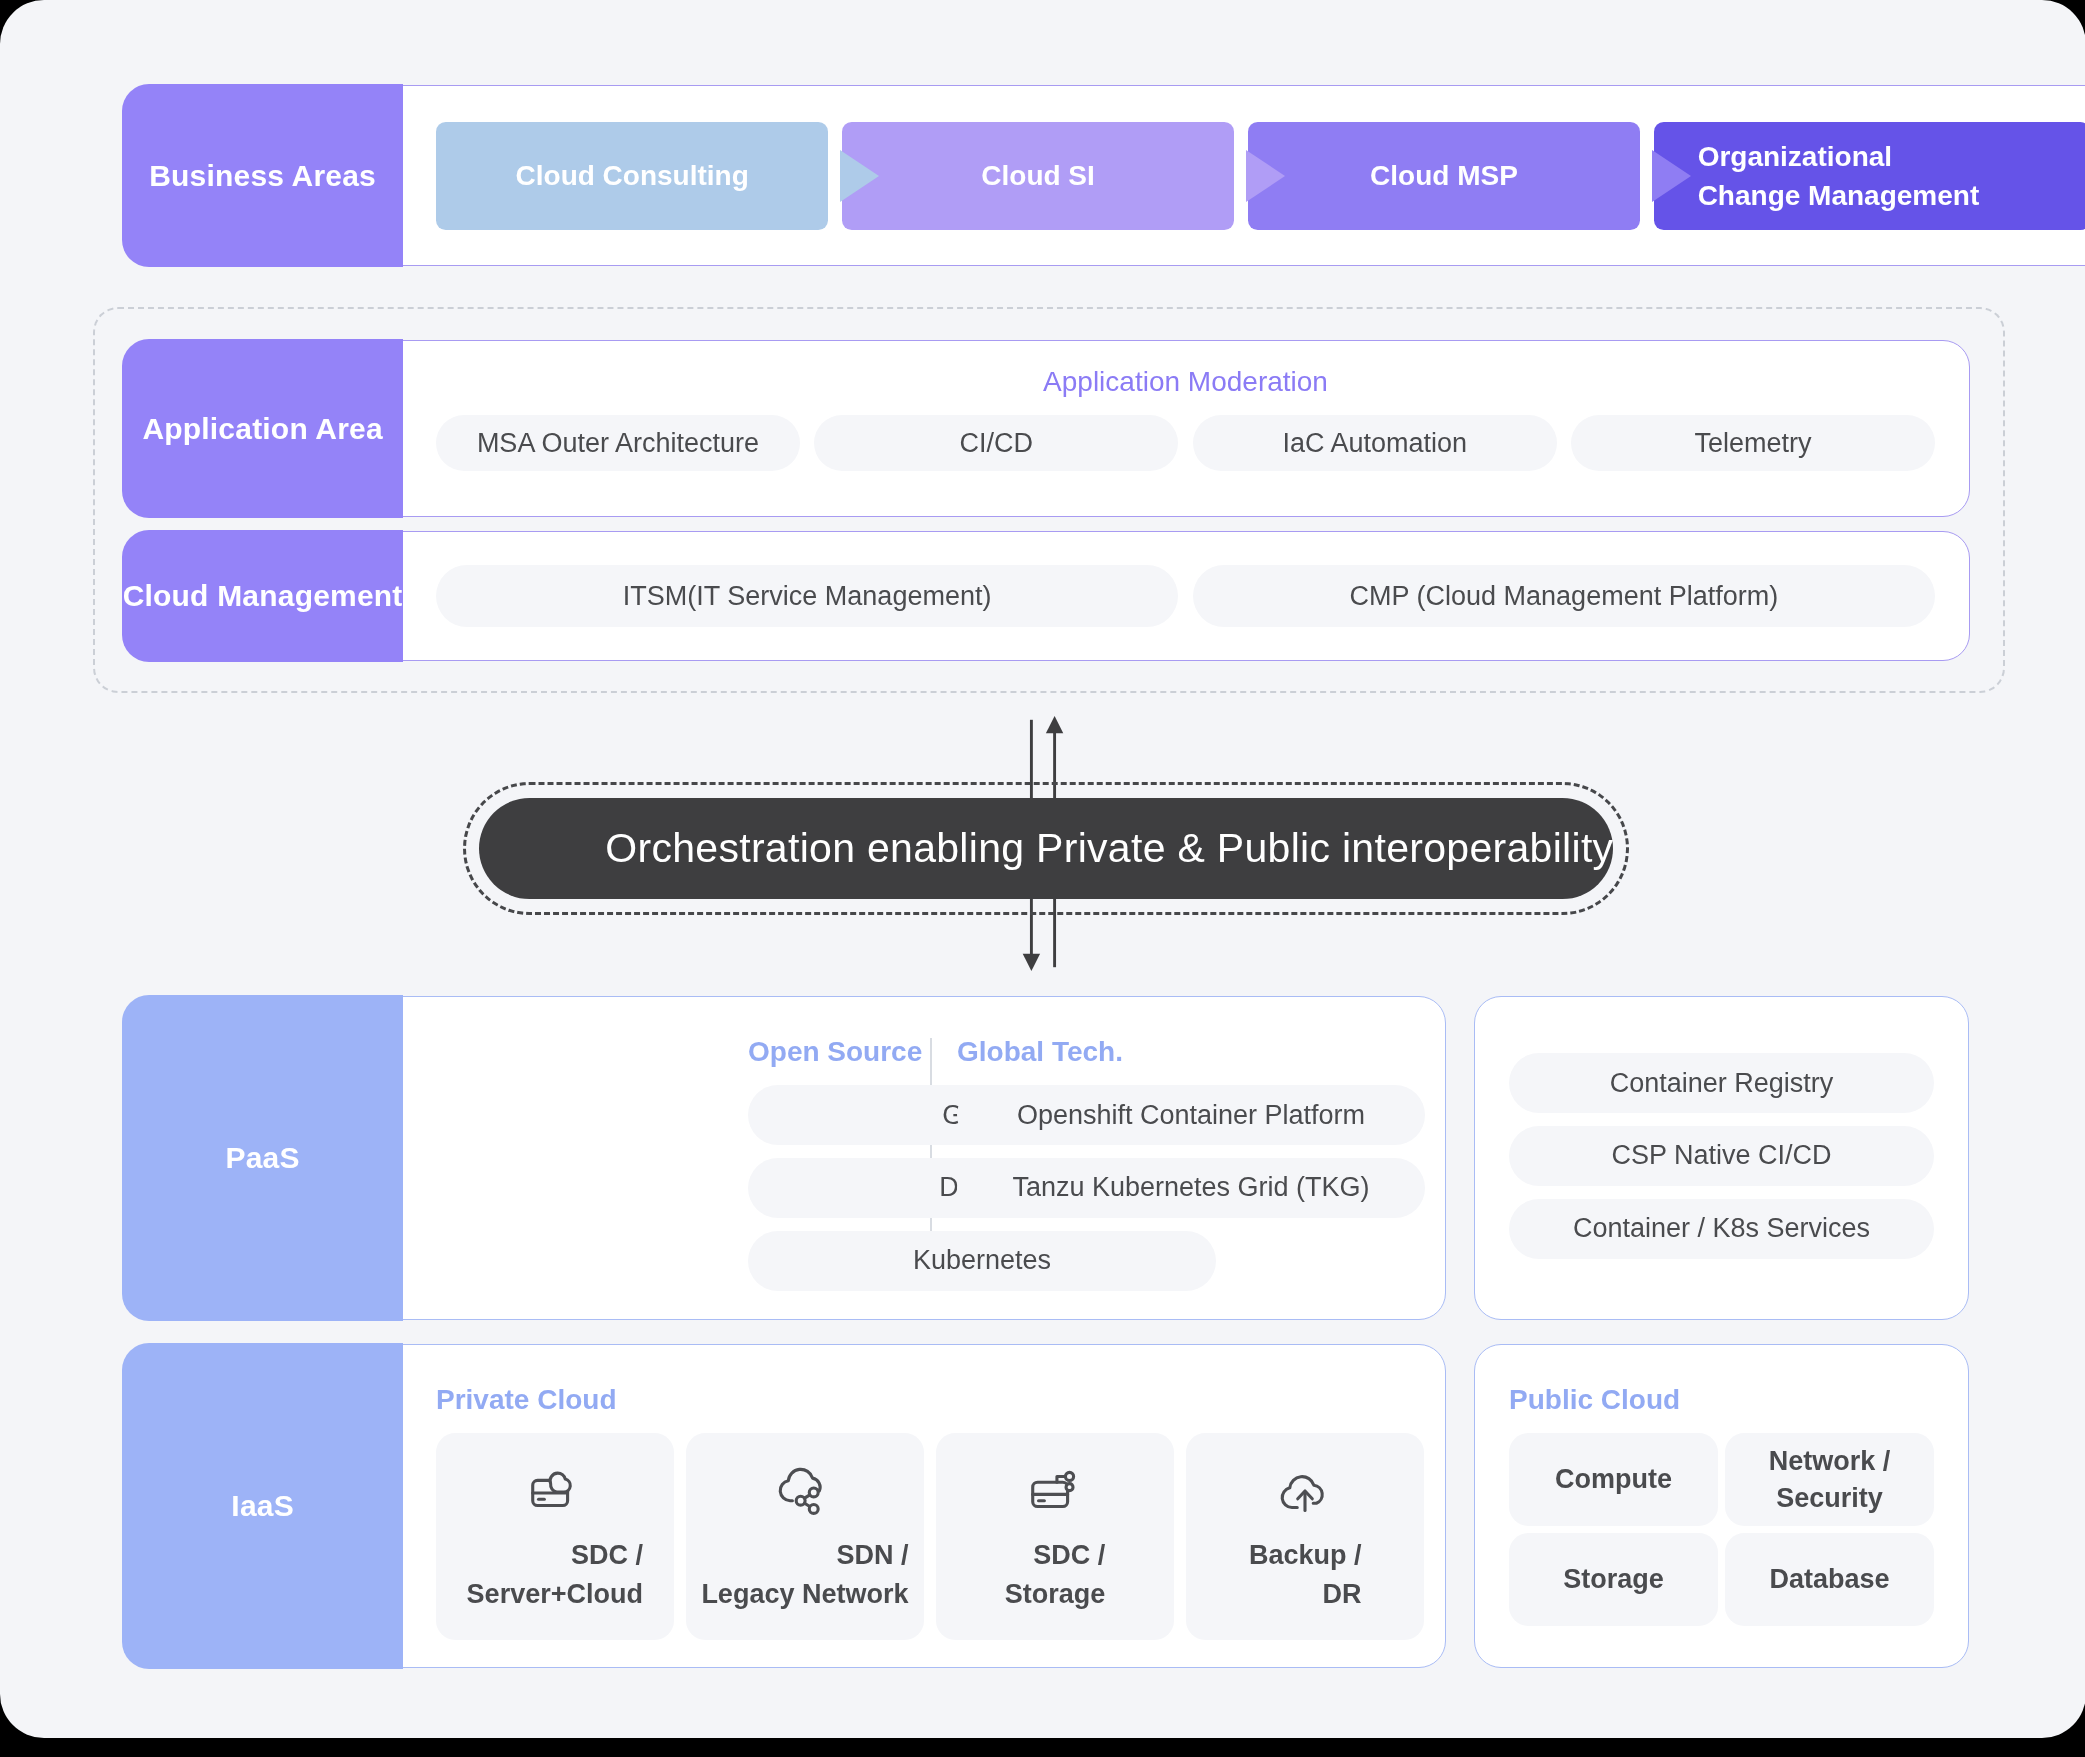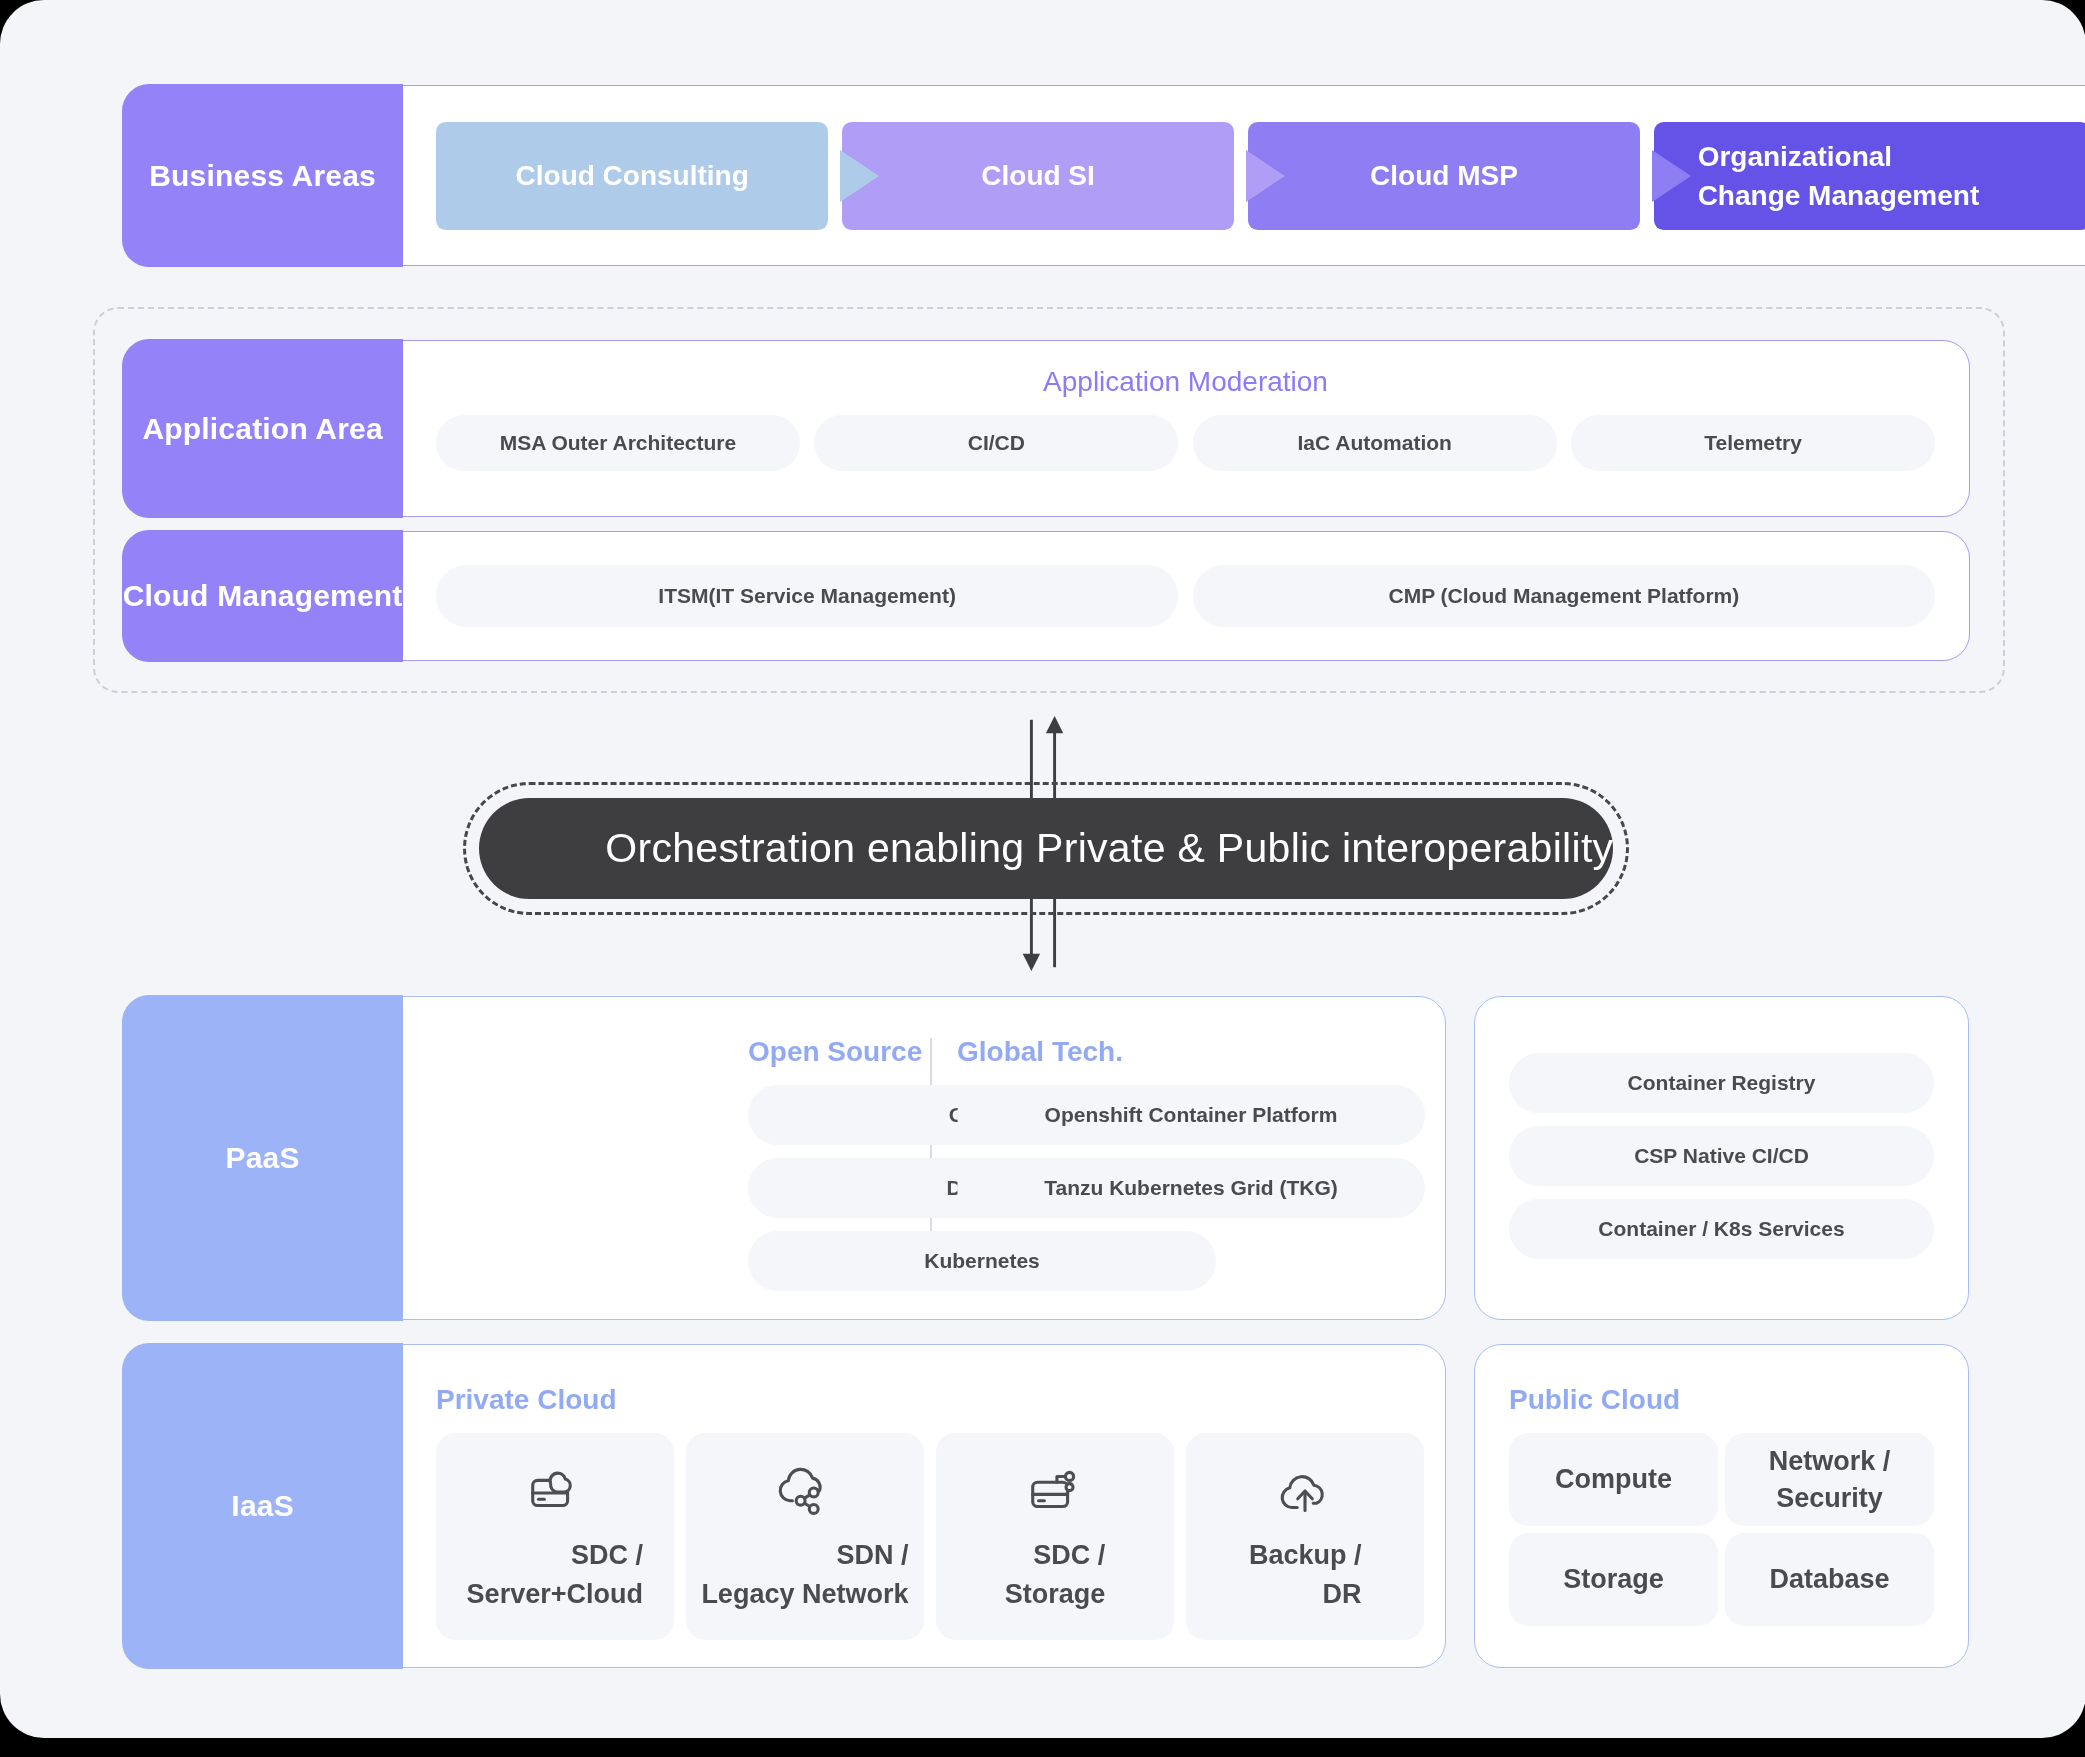--- a/index.html
+++ b/index.html
@@ -56,21 +56,21 @@
 
   .content-area { position:absolute; left:312px; right:34px; top:0; bottom:0; }
   .group-title {
     text-align:center; font-size:28px; font-weight:normal; color:var(--title_purple);
     padding-top:25px;
   }
   .pill-row { display:flex; gap:14.5px; margin-top:17.4px; }
   .pill {
     flex:1; height:56px; border-radius:28px; background:var(--pill_bg);
     display:flex; align-items:center; justify-content:center;
-    font-size:21px; font-weight:bold; color:var(--pill_text);
+    font-size:27px; font-weight:normal; color:var(--pill_text);
   }
   .pill.tall { height:62px; border-radius:31px; }
 
   
   .flow-arrows { position:absolute; left:1010px; top:714px; }
   .orch-dotted {
     position:absolute; left:463px; top:782px; width:1166px; height:133px;
     border:3.4px dashed var(--dotted_dark); border-radius:67px;
   }
   .orch-pill {

